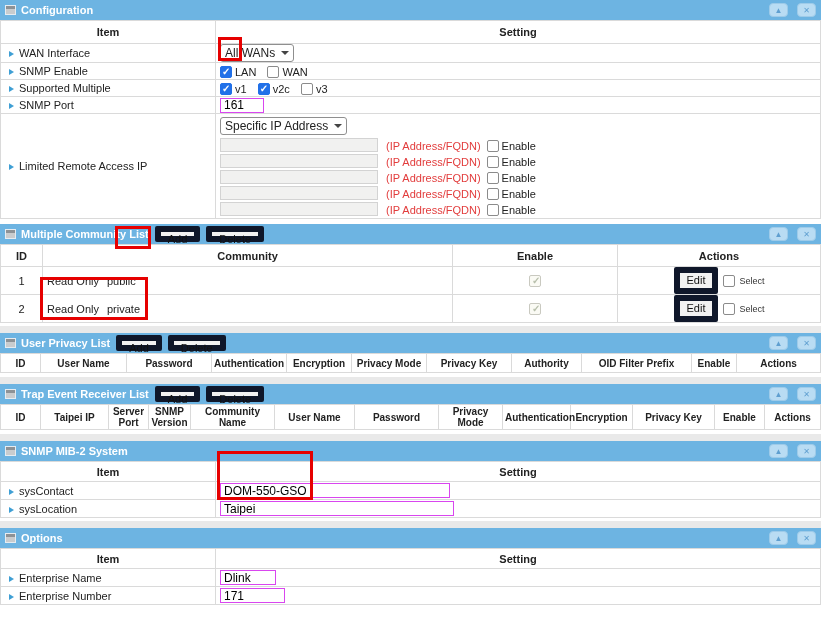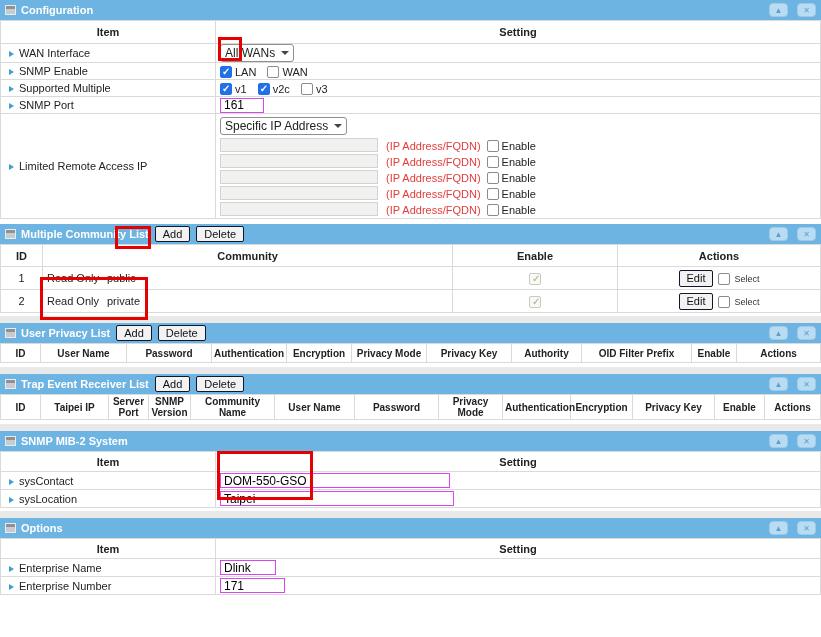--- a/index.html
+++ b/index.html
@@ -9,21 +9,21 @@
   
   .bar { height:20px; background:#6db4e2; display:flex; align-items:center; padding:0 5px 0 6px; gap:6px; }
   .bar-title { color:#fff; font-weight:bold; font-size:11px; white-space:nowrap; }
   .win-icon { width:9px; height:8px; background:#c9ccce; border-top:3px solid #8d9296; box-shadow:0 0 0 1px #e6ecf1; flex:0 0 auto; }
   .bar-spacer { flex:1; }
   .bar-btn { width:19px; height:14px; border-radius:4px; background:#b9dcf3; color:#5f9fd0; font-size:8px; line-height:14px; text-align:center; border:1px solid #9ecbe9; cursor:pointer; flex:0 0 auto; }
   .bar-btn + .bar-btn { margin-left:3px; }
   .bar .btn { height:16px; line-height:14px; }
 
   
-  .btn { display:inline-block; background:#f2f2f2; border:1px solid #0f172a; border-radius:2px; padding:0 7px; font-size:11px; line-height:15px; color:#111; cursor:pointer; }
+  .btn { display:inline-block; background:#f2f2f2; border:6px solid #0f172a; border-radius:2px; padding:0 7px; font-size:11px; line-height:15px; color:#111; cursor:pointer; }
 
   
   table { border-collapse:collapse; width:821px; table-layout:fixed; }
   th, td { border:1px solid #dadada; font-size:11px; padding:0 4px; vertical-align:middle; background:#fff; }
   th { font-weight:bold; text-align:center; }
   .cfg th { height:23px; }
   .cfg td { height:17px; }
   td.item-label { padding-left:8px; }
   .arrow { display:inline-block; width:0; height:0; border-left:5px solid #3f9fd4; border-top:3.5px solid transparent; border-bottom:3.5px solid transparent; margin-right:5px; vertical-align:middle; }
 

